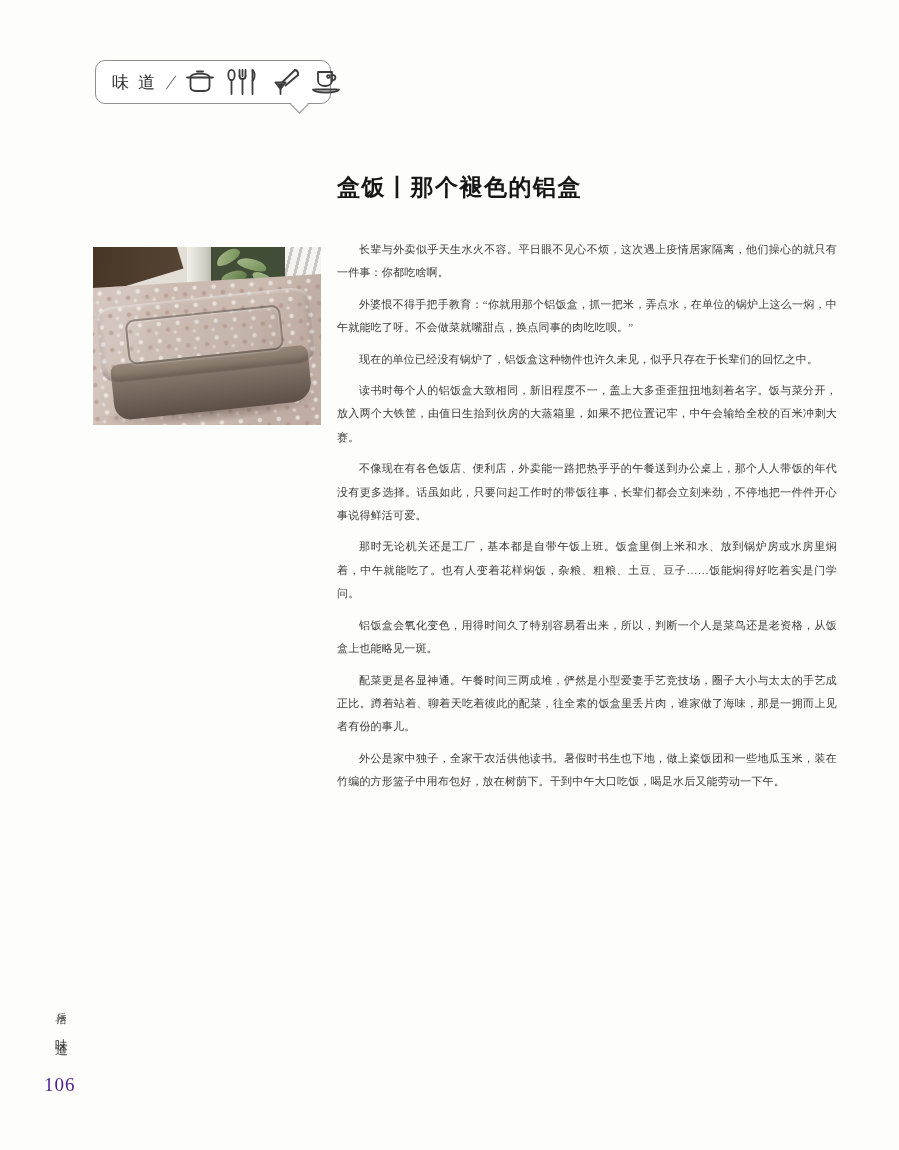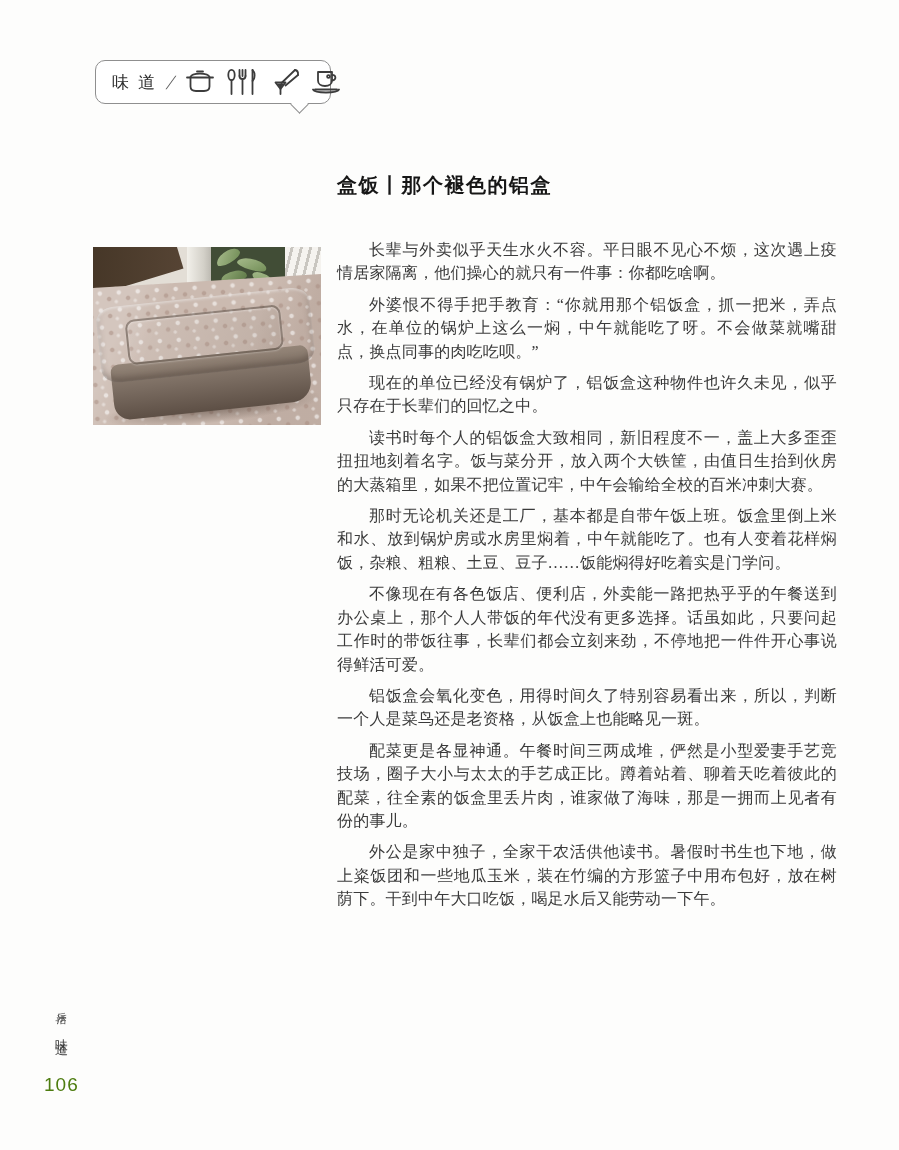--- a/index.html
+++ b/index.html
@@ -29,21 +29,21 @@
   }
   .tag-label { font-size:17px; color:#2e2e2e; letter-spacing:9px; margin-right:2px; white-space:nowrap; }
   .tag-slash { font-size:20px; color:#5a5a5a; font-style:italic; margin:0 10px 0 2px; transform:skewX(-12deg); }
   .tag-icons { display:flex; align-items:center; gap:9px; }
   .tag-icons svg { display:block; }
   .icon-stroke { fill:none; stroke:#3c3c3c; stroke-width:1.8; stroke-linecap:round; stroke-linejoin:round; }
 
   
   .article-title {
     position:absolute; left:337px; top:172px;
-    font-size:20px; font-weight:bold; color:#161616;
+    font-size:23px; font-weight:bold; color:#161616;
     letter-spacing:1.5px;
     font-family:"Liberation Serif","DejaVu Serif",serif;
   }
 
   
   .photo {
     position:absolute; left:93px; top:247px;
     width:228px; height:178px; overflow:hidden;
     background:#ded9d1;
   }
@@ -103,36 +103,36 @@
     border:2px solid rgba(96,84,75,.55); border-radius:9px;
     box-shadow:inset 0 1px 2px rgba(255,255,255,.35), 0 1px 2px rgba(255,255,255,.28);
     background:linear-gradient(120deg, rgba(255,255,255,.10), rgba(90,75,65,.10));
   }
 
   
   .text-col {
     position:absolute; left:337px; top:238px; width:500px;
   }
   .text-col p {
-    font-size:16px; line-height:23.4px; text-indent:2em;
+    font-size:11px; line-height:23.4px; text-indent:2em;
     text-align:justify; color:#3a3a3a; margin-bottom:8px;
     letter-spacing:.2px;
   }
 
   
   .spine {
     position:absolute; left:50px; top:1004px; width:22px;
     display:flex; flex-direction:column; align-items:center; color:#3c3c3c;
   }
   .spine-small { writing-mode:vertical-rl; text-orientation:upright; font-size:10px; letter-spacing:2px; }
   .spine-slash { font-size:11px; color:#6a6a6a; transform:rotate(18deg); margin:2px 0; }
   .spine-large { writing-mode:vertical-rl; text-orientation:upright; font-size:13px; letter-spacing:4px; margin-top:1px; }
   .page-number {
     position:absolute; left:44px; top:1074px;
-    font-family:Liberation Sans, sans-serif; font-size:19px; color:#4d7c0f; letter-spacing:1px;
+    font-family:Liberation Serif, serif; font-size:19px; color:#4c1d95; letter-spacing:1px;
   }
 </style>
 </head>
 <body>
 
 <div class="tag-bubble">
   <span class="tag-label">味道</span>
   <span class="tag-slash">/</span>
   <span class="tag-icons">
     <span>
@@ -208,22 +208,22 @@
       <div class="box-panel"></div>
     </div>
   </div>
 </div>
 
 <div class="text-col">
   <p>长辈与外卖似乎天生水火不容。平日眼不见心不烦，这次遇上疫情居家隔离，他们操心的就只有一件事：你都吃啥啊。</p>
   <p>外婆恨不得手把手教育：“你就用那个铝饭盒，抓一把米，弄点水，在单位的锅炉上这么一焖，中午就能吃了呀。不会做菜就嘴甜点，换点同事的肉吃吃呗。”</p>
   <p>现在的单位已经没有锅炉了，铝饭盒这种物件也许久未见，似乎只存在于长辈们的回忆之中。</p>
   <p>读书时每个人的铝饭盒大致相同，新旧程度不一，盖上大多歪歪扭扭地刻着名字。饭与菜分开，放入两个大铁筐，由值日生抬到伙房的大蒸箱里，如果不把位置记牢，中午会输给全校的百米冲刺大赛。</p>
+  <p>不像现在有各色饭店、便利店，外卖能一路把热乎乎的午餐送到办公桌上，那个人人带饭的年代没有更多选择。话虽如此，只要问起工作时的带饭往事，长辈们都会立刻来劲，不停地把一件件开心事说得鲜活可爱。</p>
   <p>那时无论机关还是工厂，基本都是自带午饭上班。饭盒里倒上米和水、放到锅炉房或水房里焖着，中午就能吃了。也有人变着花样焖饭，杂粮、粗粮、土豆、豆子……饭能焖得好吃着实是门学问。</p>
-  <p>不像现在有各色饭店、便利店，外卖能一路把热乎乎的午餐送到办公桌上，那个人人带饭的年代没有更多选择。话虽如此，只要问起工作时的带饭往事，长辈们都会立刻来劲，不停地把一件件开心事说得鲜活可爱。</p>
   <p>铝饭盒会氧化变色，用得时间久了特别容易看出来，所以，判断一个人是菜鸟还是老资格，从饭盒上也能略见一斑。</p>
   <p>配菜更是各显神通。午餐时间三两成堆，俨然是小型爱妻手艺竞技场，圈子大小与太太的手艺成正比。蹲着站着、聊着天吃着彼此的配菜，往全素的饭盒里丢片肉，谁家做了海味，那是一拥而上见者有份的事儿。</p>
   <p>外公是家中独子，全家干农活供他读书。暑假时书生也下地，做上粢饭团和一些地瓜玉米，装在竹编的方形篮子中用布包好，放在树荫下。干到中午大口吃饭，喝足水后又能劳动一下午。</p>
 </div>
 
 <div class="spine">
   <span class="spine-small">乐活</span>
   <span class="spine-slash">／</span>
   <span class="spine-large">味道</span>
 </div>

